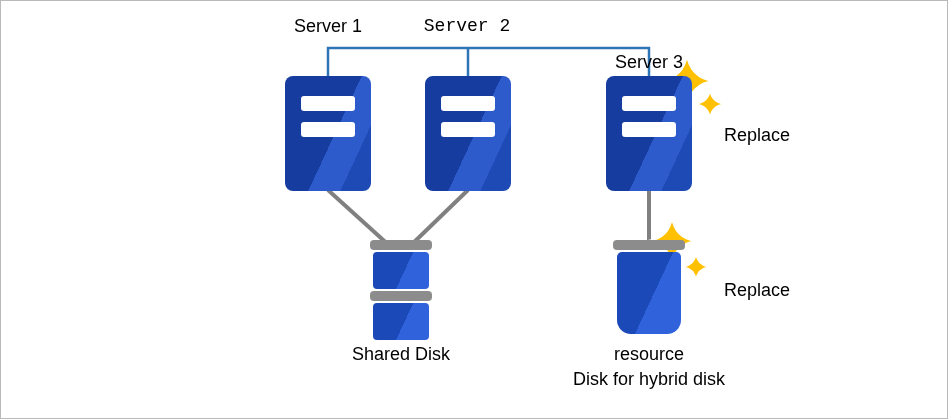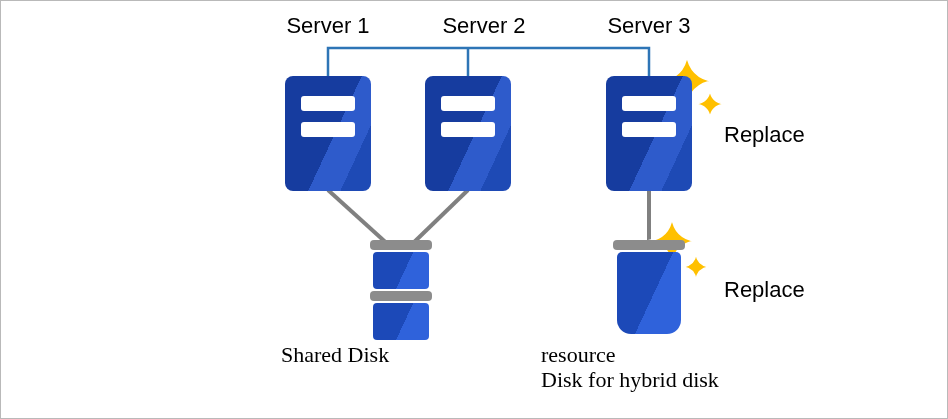--- a/index.html
+++ b/index.html
@@ -17,23 +17,23 @@
     position:absolute; left:16px; width:54px; height:15px;
     background:#fff; border-radius:3px;
   }
   .bar1 { top:20px; } .bar2 { top:46px; }
   .cap { position:absolute; background:#8C8C8C; border-radius:4px; }
   .disk-body {
     position:absolute; border-radius:4px;
     background:linear-gradient(115deg,#1C49B8 55%, #2F62DB 55%);
   }
   .single-body { border-radius:5px 5px 14px 14px; }
-  .txt { position:absolute; font-size:22px; line-height:24px; white-space:nowrap; }
+  .txt { position:absolute; font-size:18px; line-height:24px; white-space:nowrap; }
   .server-label { width:120px; text-align:center; top:13px; }
-  .caption { line-height:25px; white-space:normal;font-family:Liberation Serif, serif; }
+  .caption { text-align:center; line-height:25px; white-space:normal; }
 </style>
 </head>
 <body>
 
 <div class="canvas">
 
   <svg class="lines" viewBox="0 0 948 419">
     <path d="M327,76 L327,47 L648,47 L648,76 M467,47 L467,76" fill="none" stroke="#2E75B6" stroke-width="2.5"></path>
     <path d="M327,189 L391,247" fill="none" stroke="#808080" stroke-width="4"></path>
     <path d="M467,189 L407,247" fill="none" stroke="#808080" stroke-width="4"></path>
@@ -44,22 +44,22 @@
       <path transform="translate(709,103) scale(14)" d="M0,-1 Q0.13,-0.13 1,0 Q0.13,0.13 0,1 Q-0.13,0.13 -1,0 Q-0.13,-0.13 0,-1 Z" fill="#FFC000" stroke="#ffffff" stroke-width="0.12"></path>
     </g>
 
     <g>
       <path transform="translate(671,240) scale(24)" d="M0,-1 Q0.13,-0.13 1,0 Q0.13,0.13 0,1 Q-0.13,0.13 -1,0 Q-0.13,-0.13 0,-1 Z" fill="#FFC000" stroke="#ffffff" stroke-width="0.09"></path>
       <path transform="translate(695,266) scale(13)" d="M0,-1 Q0.13,-0.13 1,0 Q0.13,0.13 0,1 Q-0.13,0.13 -1,0 Q-0.13,-0.13 0,-1 Z" fill="#FFC000" stroke="#ffffff" stroke-width="0.12"></path>
     </g>
   </svg>
 
   <div class="txt server-label" style="left:267px;">Server 1</div>
-  <div class="txt server-label" style="left:423px;">Server 2</div>
-  <div class="txt server-label" style="left:588px;">Server 3</div>
+  <div class="txt server-label" style="left:406px;font-family:Liberation Mono, monospace;">Server 2</div>
+  <div class="txt server-label" style="left:588px;margin-top:36px;">Server 3</div>
 
   <div class="server" style="left:284px; top:75px;">
     <div class="bar bar1"></div>
     <div class="bar bar2"></div>
   </div>
   <div class="server" style="left:424px; top:75px;">
     <div class="bar bar1"></div>
     <div class="bar bar2"></div>
   </div>
   <div class="server" style="left:605px; top:75px;">

